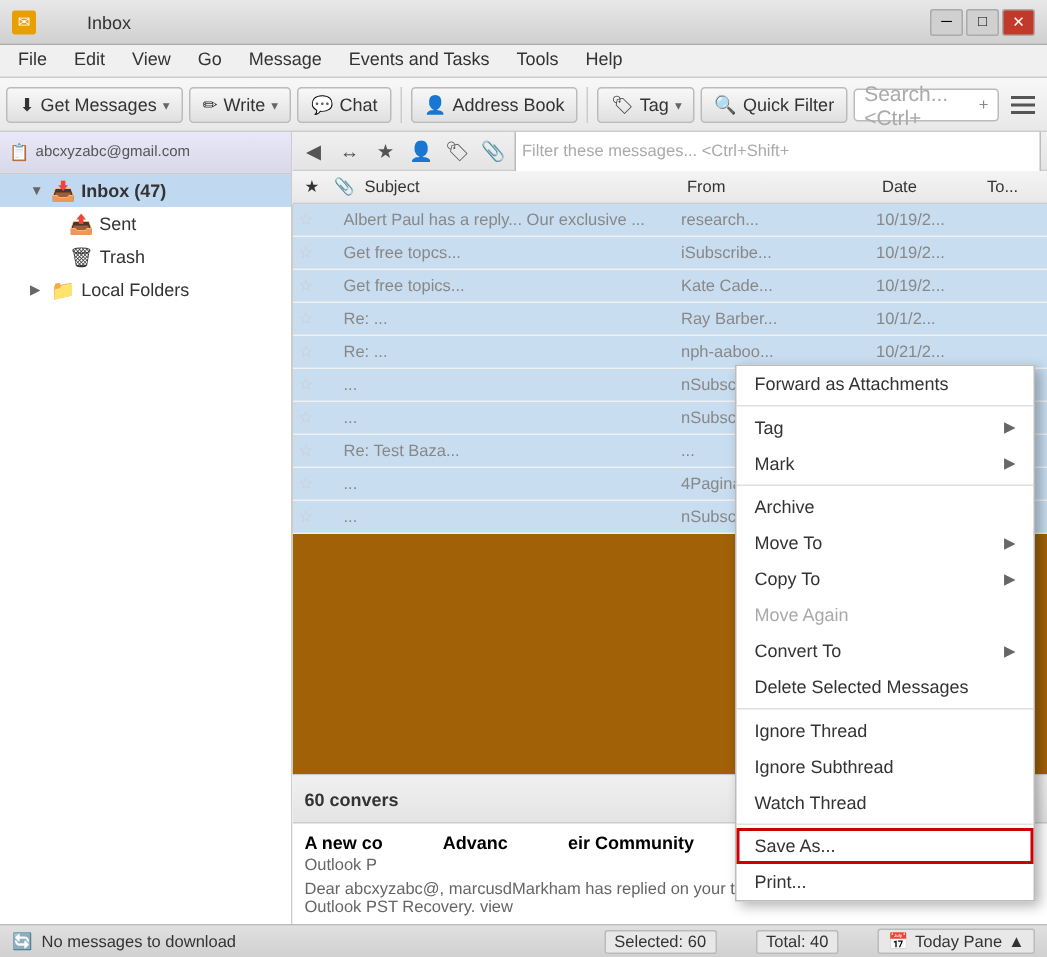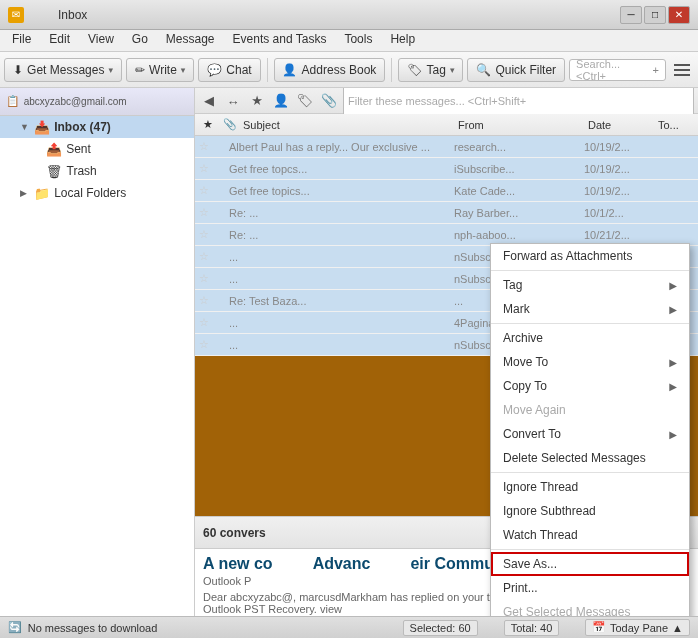--- a/index.html
+++ b/index.html
@@ -290,21 +290,21 @@
       background: linear-gradient(to bottom, #f8f8f8, #e0e0e0);
     }
     .archive-btn { color: #444; margin-left: auto; }
     .trash-btn { color: #444; }
 
     .bottom-preview {
       flex: 1;
       padding: 6px 8px;
       overflow: hidden;
     }
-    .preview-sender { font-size: 16px; color: #0c4a6e; font-weight: bold; }
+    .preview-sender { font-size: 12px; color: #000000; font-weight: bold; }
     .preview-text { font-size: 11px; color: #666; margin-top: 2px; }
 
     
     .status-bar {
       height: 22px;
       background: linear-gradient(to bottom, #e0e0e0, #d0d0d0);
       border-top: 1px solid #bbb;
       display: flex;
       align-items: center;
       padding: 0 8px;
@@ -407,21 +407,21 @@
   <button class="toolbar-btn">
     <span>🏷</span>
     <span>Tag</span>
     <span class="arrow">▾</span>
   </button>
   <button class="toolbar-btn">
     <span>🔍</span>
     <span>Quick Filter</span>
   </button>
   <div class="toolbar-search">
-    <span style="color:#aaa; font-size:11px;">Search... &lt;Ctrl+</span>
+    <span style="color:#aaa; font-size:14px;">Search... &lt;Ctrl+</span>
     <span style="font-size:11px; color:#888;">+</span>
   </div>
   <div class="toolbar-menu-btn">
     <div class="hamburger-line"></div>
     <div class="hamburger-line"></div>
     <div class="hamburger-line"></div>
   </div>
 </div>
 
 <div class="main-layout">
@@ -603,23 +603,20 @@
       </div>
       <div class="ctx-item">
         <span class="ctx-label">Watch Thread</span>
       </div>
       <div class="ctx-separator"></div>
       <div class="ctx-item highlighted">
         <span class="ctx-label">Save As...</span>
       </div>
       <div class="ctx-item">
         <span class="ctx-label">Print...</span>
-      </div>
-      <div class="ctx-item disabled">
-        <span class="ctx-label">Get Selected Messages</span>
       </div>
     </div>
 
     <div class="bottom-area">
       <div class="bottom-toolbar">
         <span class="convo-count">60 convers</span>
         <button class="bottom-action-btn archive-btn">
           <span>📦</span>
           <span>Archive</span>
         </button>

